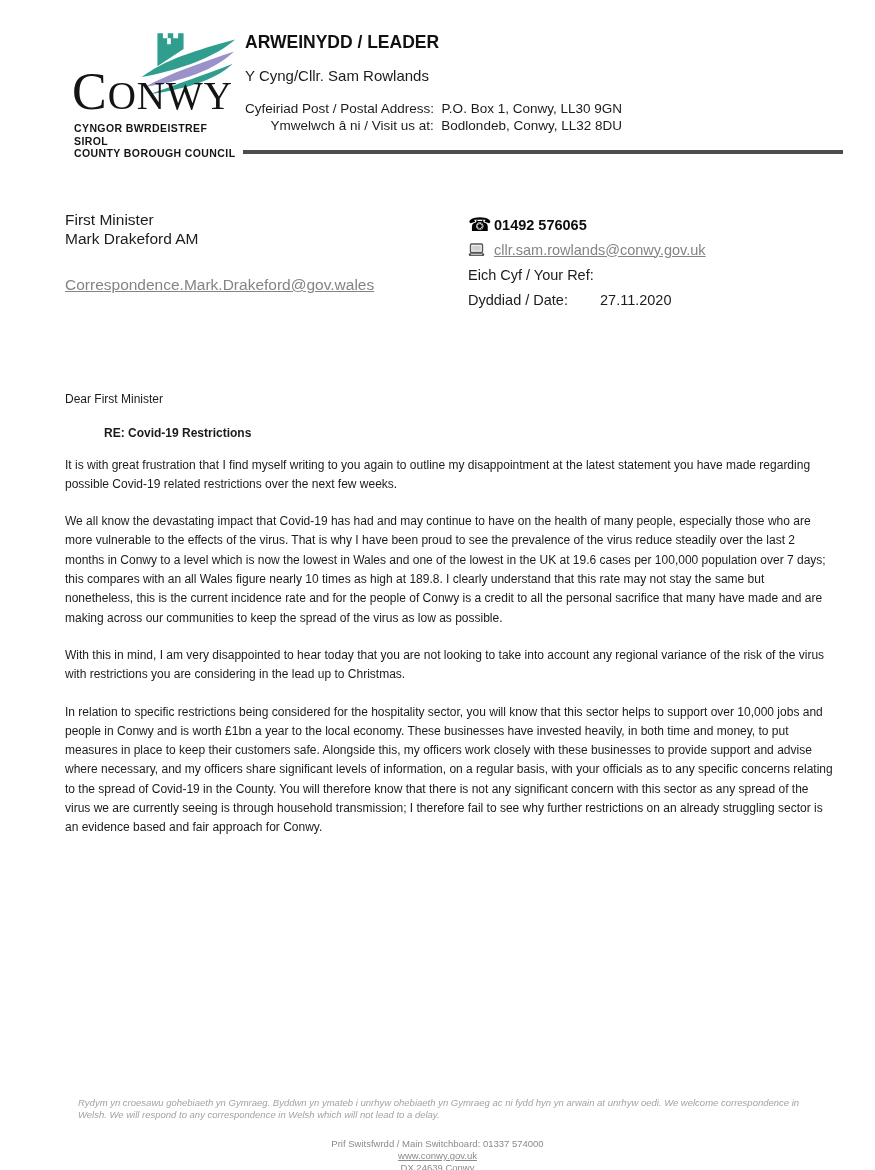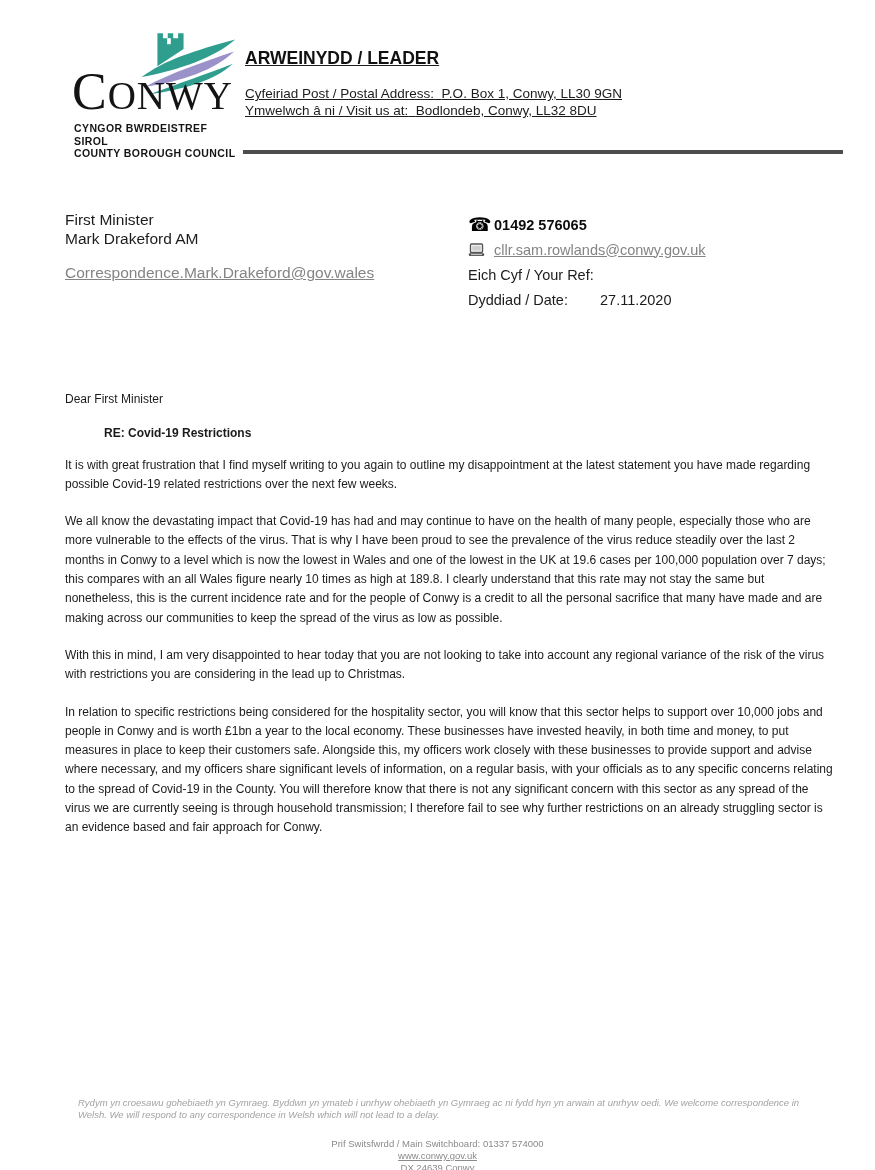--- a/index.html
+++ b/index.html
@@ -18,33 +18,33 @@
   .logo { position:absolute; left:72px; top:26px; width:168px; height:122px; }
   .logo-icon { position:absolute; right:0; top:0; width:108px; height:76px; }
   .logo-word { position:absolute; left:0; top:40px; white-space:nowrap;
                font-family:"Liberation Serif", serif; color:#141414; letter-spacing:1px; }
   .logo-word .big { font-size:52px; line-height:52px; }
   .logo-word .rest { font-size:39px; line-height:39px; }
   .logo-tagline { position:absolute; left:2px; top:96px; width:168px;
                   font-size:10.5px; font-weight:bold; letter-spacing:0.4px;
                   line-height:12.5px; color:#141414; }
 
-  .head-right { position:absolute; left:245px; top:48px;text-decoration:underline; }
+  .head-right { position:absolute; left:245px; top:32px; }
   .head-title { font-size:17.5px; font-weight:bold; color:#111; }
   .head-name  { font-size:15px; margin-top:14px; }
-  .head-addr  { font-size:13.5px; margin-top:16px; line-height:17px; }
+  .head-addr  { font-size:13.5px; margin-top:16px; line-height:17px;text-align:right; }
   .head-addr .lbl { }
   .head-addr .val { }
 
   .double-rule { position:absolute; left:243px; top:150px; width:600px; height:3px;
                  border-top:2px solid #4d4d4d; border-bottom:2px solid #4d4d4d; }
 
   
   .recipient { position:absolute; left:65px; top:210px; font-size:15.5px; line-height:19px; }
-  .recipient-email { display:inline-block; margin-top:15px; color:#848484;
+  .recipient-email { display:inline-block; margin-top:27px; color:#848484;
                      text-decoration:underline; font-size:15.5px; }
 
   .contact { position:absolute; left:468px; top:212px; font-size:14px; }
   .contact-row { display:flex; align-items:center; height:25px; }
   .c-icon { width:26px; flex:0 0 26px; display:flex; align-items:center; }
   .phone-glyph { font-size:19px; color:#000; line-height:1; }
   .phone-num { font-weight:bold; font-size:14.5px; color:#0d0d0d; }
   .contact-email { color:#848484; text-decoration:underline; font-size:14.5px; }
   .ref-label { font-size:14.5px; }
   .date-label { display:inline-block; width:132px; font-size:14.5px; }
@@ -84,20 +84,21 @@
     </svg>
     <div class="logo-word"><span class="big">C</span><span class="rest">ONWY</span></div>
     <div class="logo-tagline">
       <div>CYNGOR BWRDEISTREF SIROL</div>
       <div>COUNTY BOROUGH COUNCIL</div>
     </div>
   </div>
 
   <div class="head-right">
     <div class="head-title">ARWEINYDD / LEADER</div>
+    <div class="head-name">Y Cyng/Cllr. Sam Rowlands</div>
     <div class="head-addr">
       <div><span class="lbl">Cyfeiriad Post / Postal Address:</span>&nbsp;&nbsp;<span class="val">P.O. Box 1, Conwy, LL30 9GN</span></div>
       <div><span class="lbl">Ymwelwch â ni / Visit us at:</span>&nbsp;&nbsp;<span class="val">Bodlondeb, Conwy, LL32 8DU</span></div>
     </div>
   </div>
 
   <div class="double-rule"></div>
 
   <div class="recipient">
     <div>First Minister</div>

